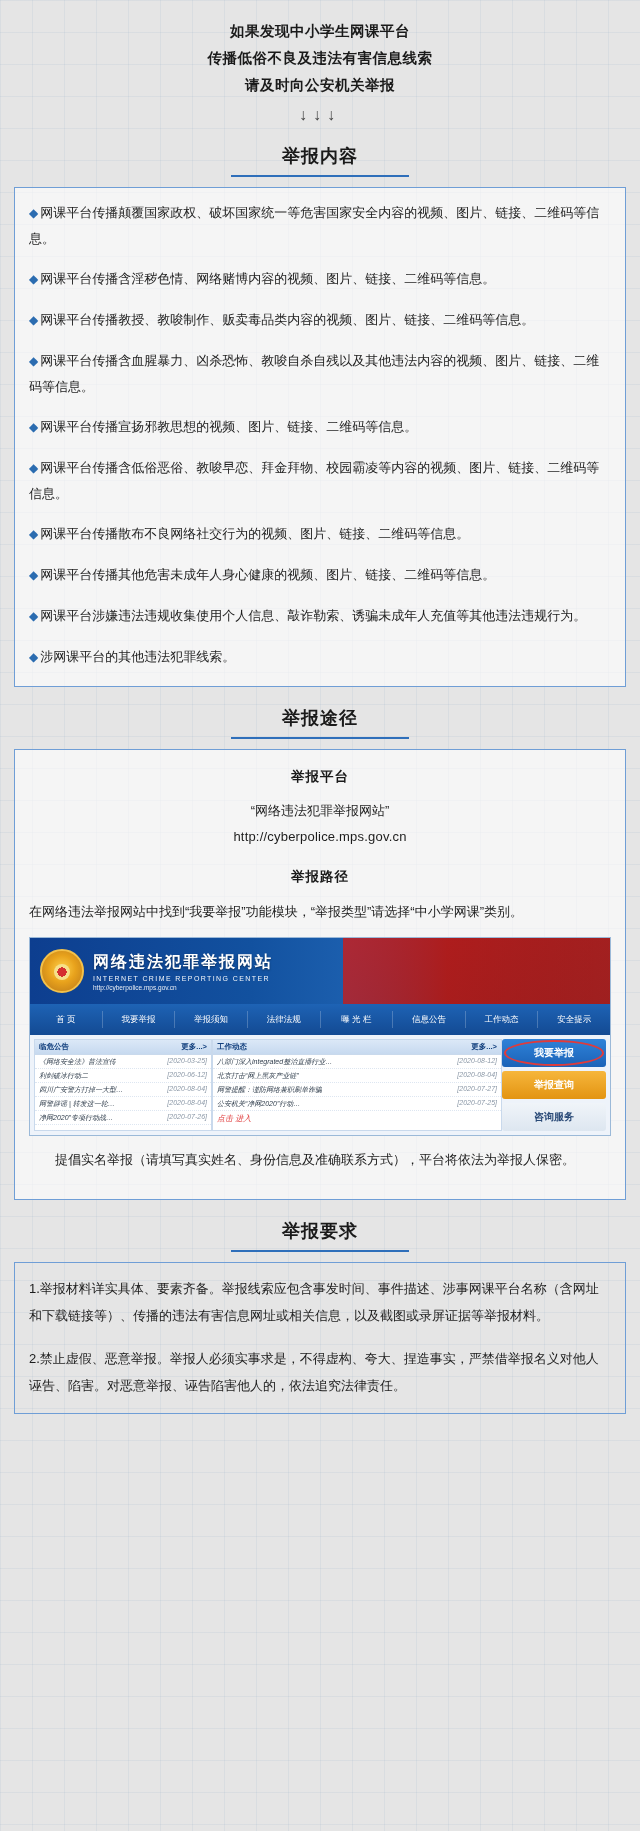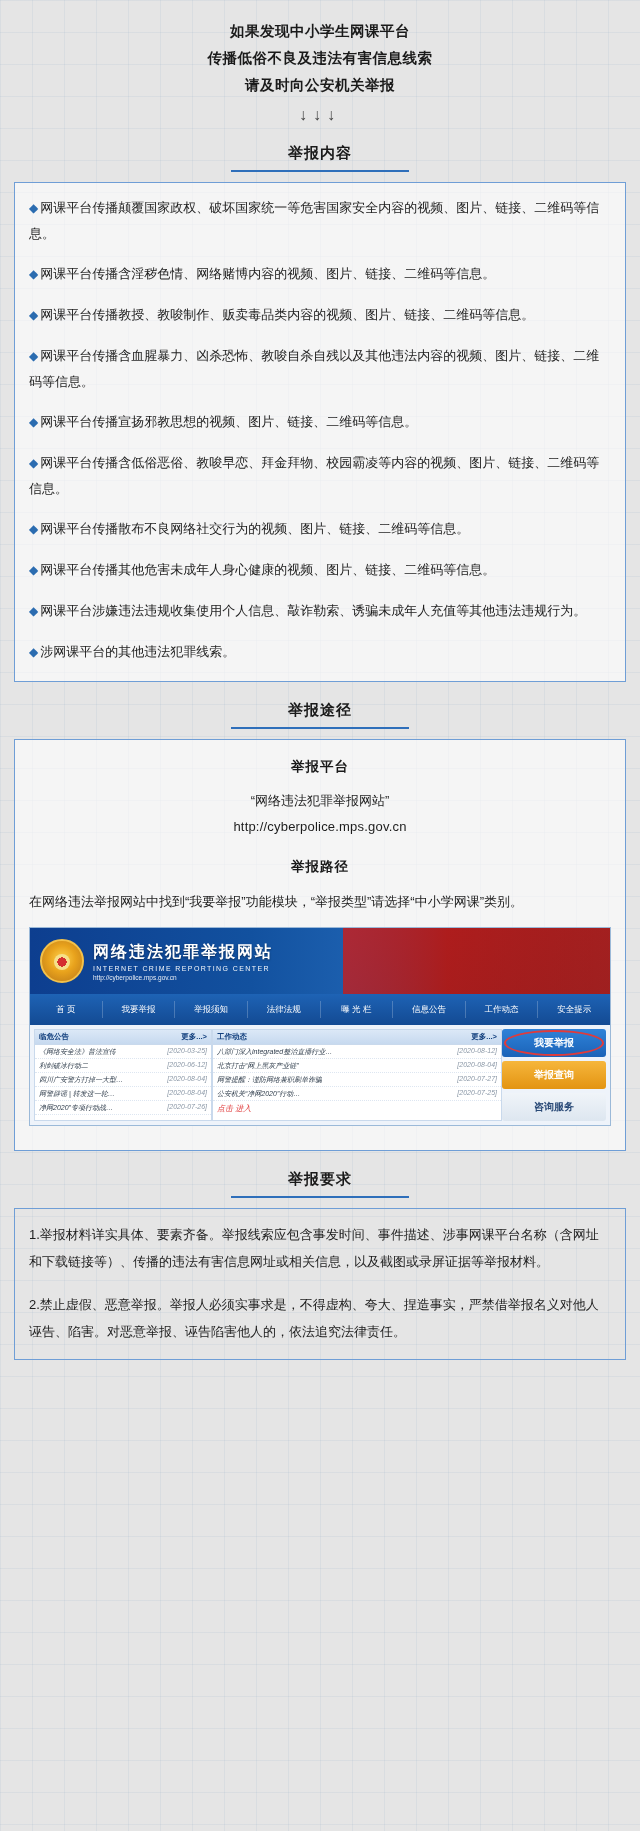--- a/index.html
+++ b/index.html
@@ -44,21 +44,21 @@
     text-align:center;
     font-size:16px;
     color:#444;
     letter-spacing:6px;
     margin:6px 0 2px 0;
     line-height:20px;
   }
   .section-title{
     text-align:center;
     font-weight:bold;
-    font-size:15px;
+    font-size:18px;
     color:#1a1a1a;
     margin:14px auto 10px auto;
     padding:5px 0 7px 0;
     width:178px;
     border-bottom:2px solid #2f6fba;
     letter-spacing:1px;
   }
   .box{
     border:1px solid #6f9ed6;
     padding:12px 14px 14px 14px;
@@ -313,20 +313,21 @@
           <div class="btn-big o">
             <span>举报查询</span>
           </div>
           <div class="btn-big g">
             <span>咨询服务</span>
           </div>
         </div>
       </div>
     </div>
 
+    <div class="para indent">提倡实名举报（请填写真实姓名、身份信息及准确联系方式），平台将依法为举报人保密。</div>
   </div>
 
   <div class="section-title">举报要求</div>
 
   <div class="footer-box">
     <p class="req">1.举报材料详实具体、要素齐备。举报线索应包含事发时间、事件描述、涉事网课平台名称（含网址和下载链接等）、传播的违法有害信息网址或相关信息，以及截图或录屏证据等举报材料。</p>
     <p class="req">2.禁止虚假、恶意举报。举报人必须实事求是，不得虚构、夸大、捏造事实，严禁借举报名义对他人诬告、陷害。对恶意举报、诬告陷害他人的，依法追究法律责任。</p>
   </div>
 
 </div>

